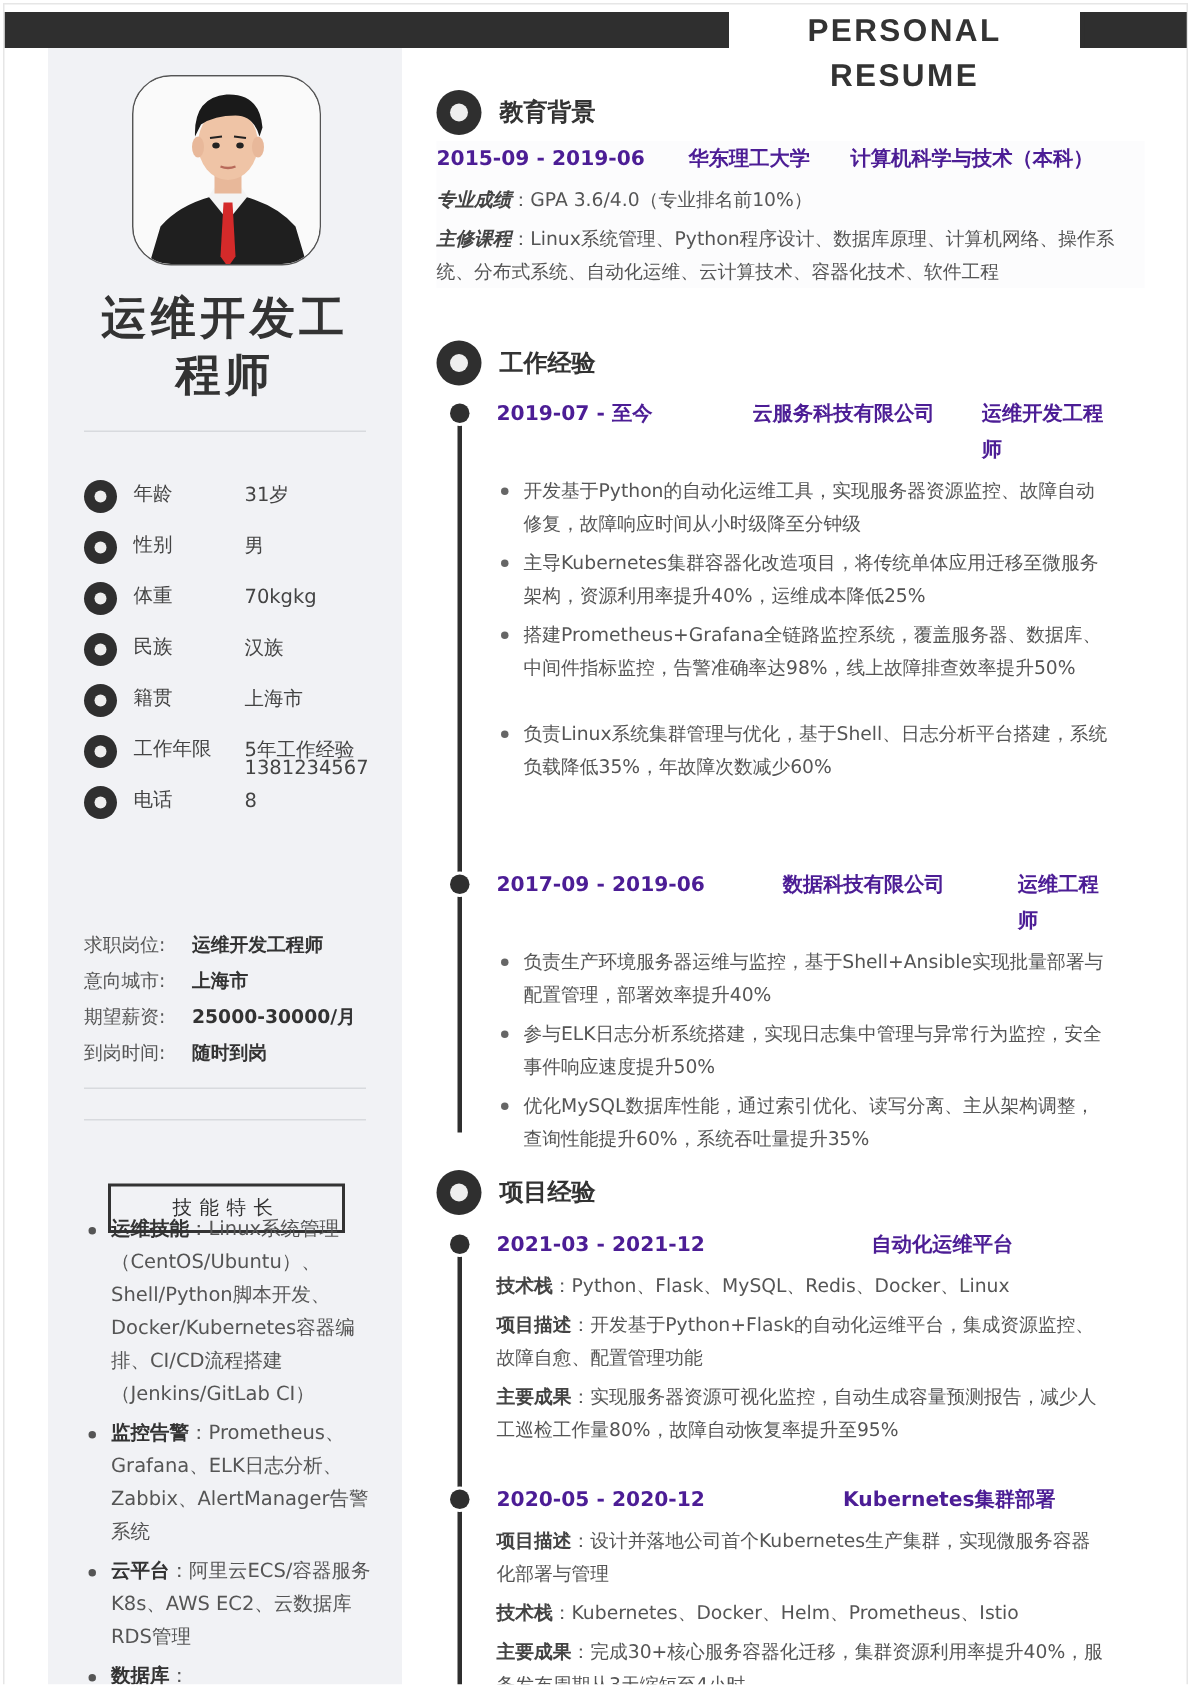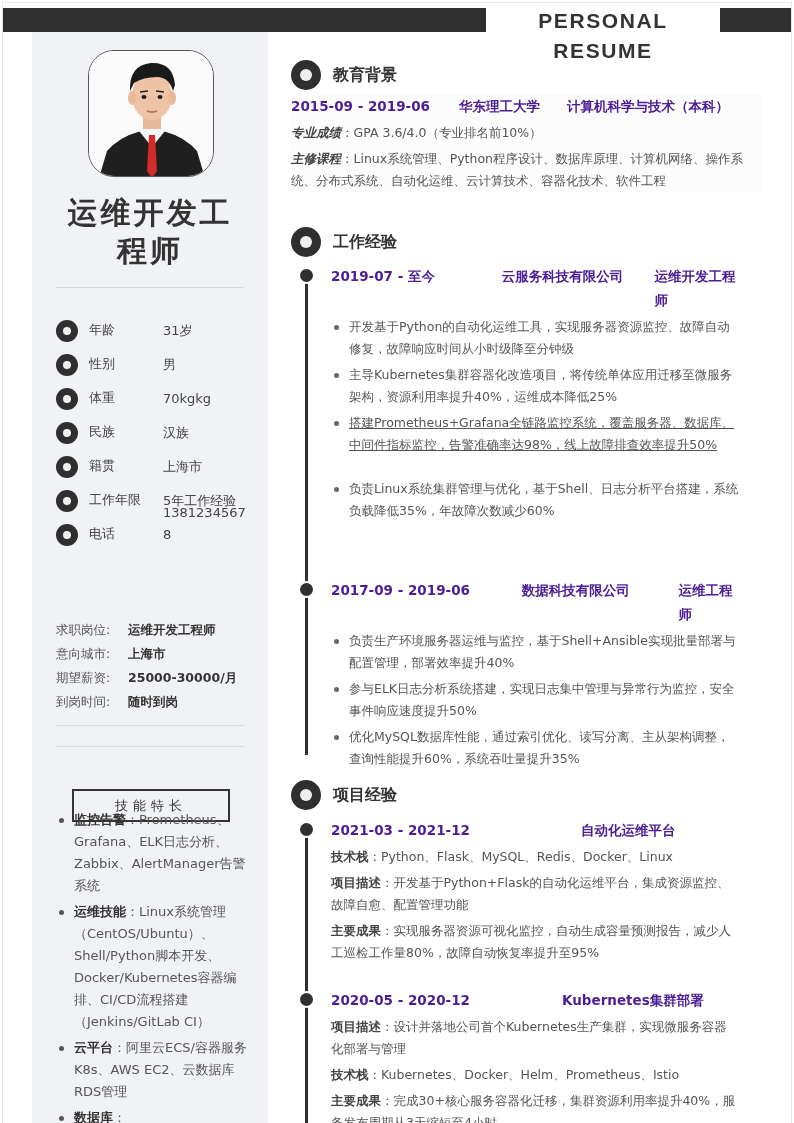--- a/index.html
+++ b/index.html
@@ -152,22 +152,22 @@
         <span class="lbl">到岗时间:</span>
         <span class="val">随时到岗</span>
       </div>
     </div>
 
     <div class="divider" style="top:693px;"></div>
     <div class="divider" style="top:714px;"></div>
 
     <div class="skills-title">技能特长</div>
     <ul class="skills">
+      <li><b>运维技能</b><span>：Linux系统管理（CentOS/Ubuntu）、Shell/Python脚本开发、Docker/Kubernetes容器编排、CI/CD流程搭建（Jenkins/GitLab CI）</span></li>
       <li><b>监控告警</b><span>：Prometheus、Grafana、ELK日志分析、Zabbix、AlertManager告警系统</span></li>
-      <li><b>运维技能</b><span>：Linux系统管理（CentOS/Ubuntu）、Shell/Python脚本开发、Docker/Kubernetes容器编排、CI/CD流程搭建（Jenkins/GitLab CI）</span></li>
       <li><b>云平台</b><span>：阿里云ECS/容器服务K8s、AWS EC2、云数据库RDS管理</span></li>
       <li><b>数据库</b><span>：</span></li>
     </ul>
   </div>
 
   <div class="main">
 
     <div class="sec-head" style="top:28px;">
       <span class="big-dot"></span>
       <span class="sec-title">教育背景</span>
@@ -190,21 +190,21 @@
     <div class="tnode" style="top:237px;"></div>
     <div class="entry" style="top:232px;">
       <div class="row-head">
         <span style="width:164px;">2019-07 - 至今</span>
         <span style="width:144px;">云服务科技有限公司</span>
         <span>运维开发工程师</span>
       </div>
       <ul>
         <li>开发基于Python的自动化运维工具，实现服务器资源监控、故障自动修复，故障响应时间从小时级降至分钟级</li>
         <li>主导Kubernetes集群容器化改造项目，将传统单体应用迁移至微服务架构，资源利用率提升40%，运维成本降低25%</li>
-        <li style="margin-bottom:22px;text-decoration:underline;">搭建Prometheus+Grafana全链路监控系统，覆盖服务器、数据库、中间件指标监控，告警准确率达98%，线上故障排查效率提升50%</li>
+        <li style="margin-bottom:22px;">搭建Prometheus+Grafana全链路监控系统，覆盖服务器、数据库、中间件指标监控，告警准确率达98%，线上故障排查效率提升50%</li>
         <li>负责Linux系统集群管理与优化，基于Shell、日志分析平台搭建，系统负载降低35%，年故障次数减少60%</li>
       </ul>
     </div>
 
     <div class="tnode" style="top:551px;"></div>
     <div class="entry" style="top:546px;">
       <div class="row-head">
         <span style="width:186px;">2017-09 - 2019-06</span>
         <span style="width:148px;">数据科技有限公司</span>
         <span>运维工程师</span>

